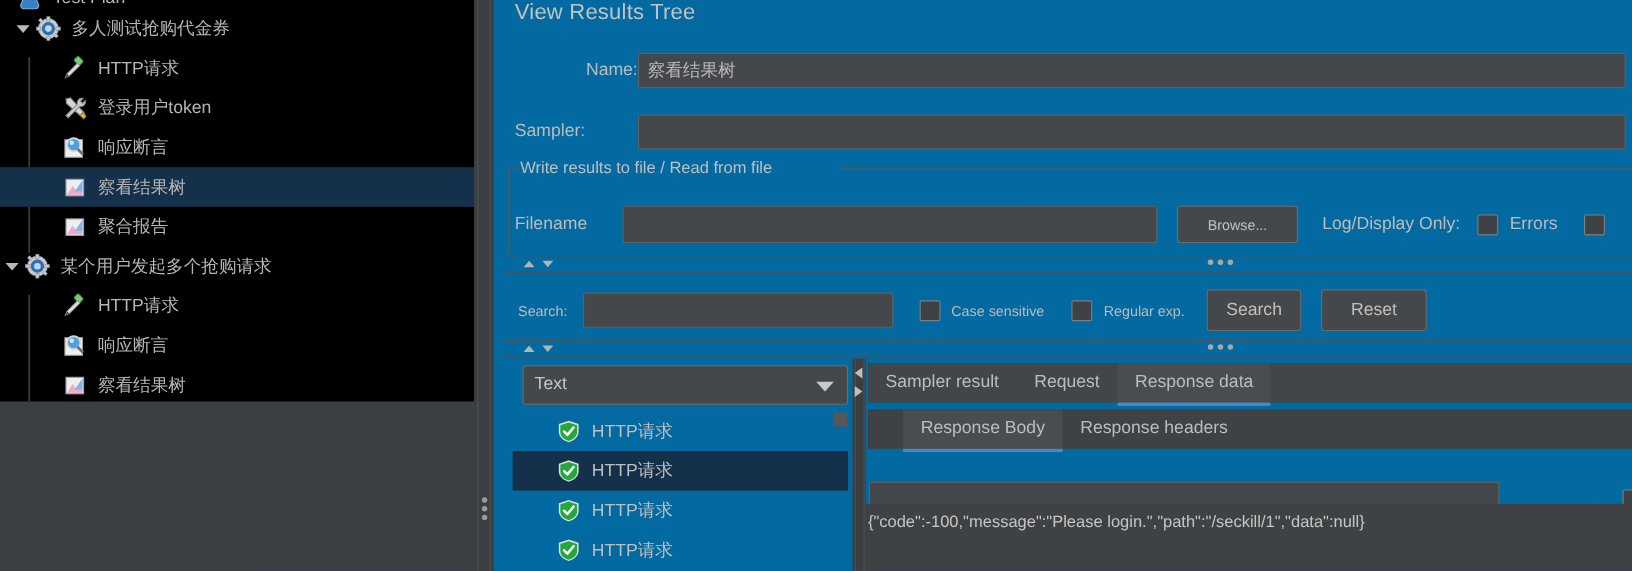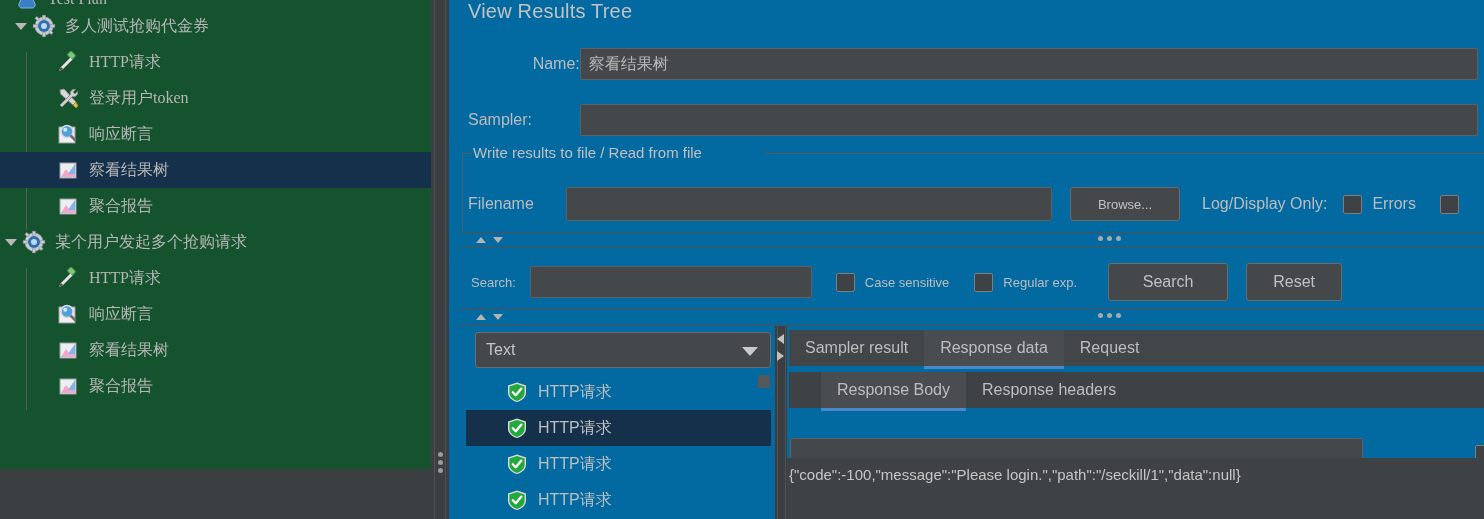--- a/index.html
+++ b/index.html
@@ -8,22 +8,22 @@
     background:#3c3f41;
     font-family:"Liberation Sans","DejaVu Sans",sans-serif;
     font-size:15px;
     color:#bbbbbb;
     -webkit-font-smoothing:antialiased;
   }
   .app{position:relative;width:1484px;height:519px;}
 
   
   .tree-pane{
-    position:absolute;left:0;top:0;width:431px;height:469px;
-    background:#14532d;overflow:hidden;font-family:Liberation Serif, serif;
+    position:absolute;left:0;top:0;width:431px;height:365px;
+    background:#000000;overflow:hidden;
   }
   .tree-row{
     position:relative;display:flex;align-items:center;height:36px;
     padding-left:0;white-space:nowrap;
   }
   .tree-row.sel{background:#14304a;}
   .tw{width:20px;display:flex;justify-content:center;align-items:center;}
   .twist{
     width:0;height:0;border-left:6px solid transparent;border-right:6px solid transparent;
     border-top:7px solid #b9b9b9;
@@ -365,21 +365,21 @@
         </div>
     </div>
 
     <div class="field-row" style="left:22px;top:263px;">
       <span class="flabel" style="font-size:13px;">Search:</span>
       <span class="tbox" style="width:282px;height:32px;margin-left:14px;"></span>
       <span class="cbx" style="margin-left:24px;"></span>
       <span class="flabel" style="margin-left:10px;font-size:13px;">Case sensitive</span>
       <span class="cbx" style="margin-left:25px;"></span>
       <span class="flabel" style="margin-left:10px;font-size:13px;">Regular exp.</span>
-      <span class="btn lg" style="width:120px;height:38px;margin-left:31px;">Search</span>
+      <span class="btn lg" style="width:86px;height:38px;margin-left:20px;">Search</span>
       <span class="btn lg" style="width:96px;height:38px;margin-left:18px;">Reset</span>
     </div>
 
     <div class="hsplit" style="left:9px;top:308px;width:1026px;">
       <div class="ln t"></div>
         <div class="ln b"></div>
       <div class="up"></div>
       <div class="dn"></div>
       <div class="mid">
           <i></i>
@@ -442,25 +442,25 @@
         <div class="ln l2"></div>
       <div class="a1"></div>
       <div class="a2"></div>
     </div>
 
     <div class="tabstrip-bg" style="left:340px;top:330px;width:695px;height:36px;"></div>
     <div class="tabs" style="left:340px;top:330px;">
       <div class="tab" style="height:36px;">
         <span>Sampler result</span>
       </div>
+      <div class="tab" style="height:36px;">
+        <span>Request</span>
+      </div>
       <div class="tab active" style="height:36px;">
         <span>Response data</span>
-      </div>
-      <div class="tab" style="height:36px;">
-        <span>Request</span>
       </div>
     </div>
 
     <div class="tabstrip-bg" style="left:340px;top:372px;width:695px;height:36px;background:#3f4244;"></div>
     <div class="tabs" style="left:340px;top:372px;padding-left:32px;">
       <div class="tab active" style="height:36px;">
         <span>Response Body</span>
       </div>
       <div class="tab" style="height:36px;">
         <span>Response headers</span>

